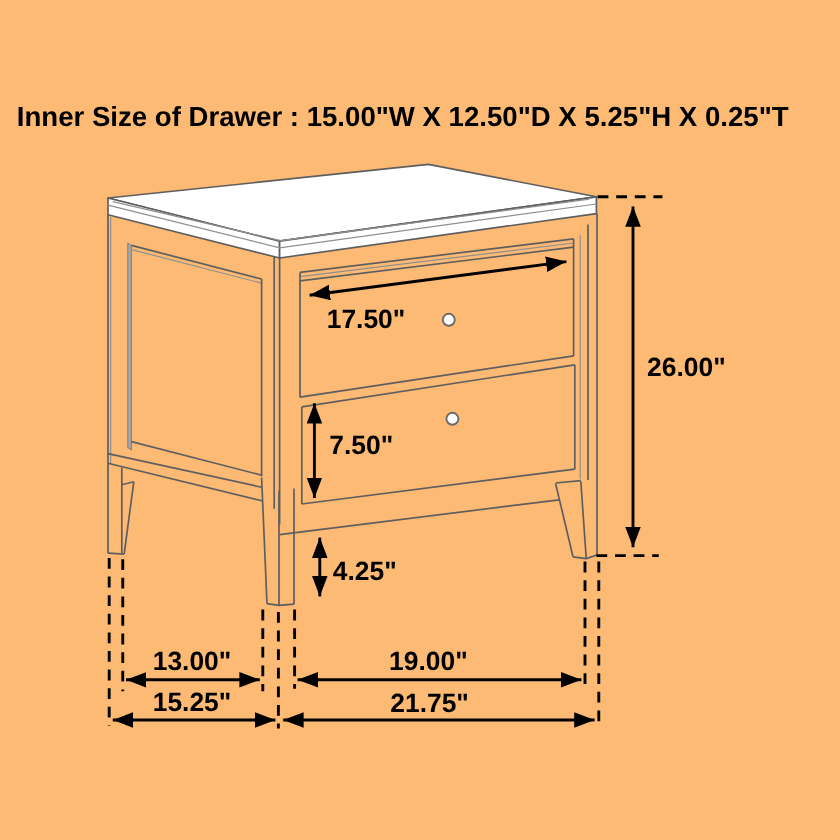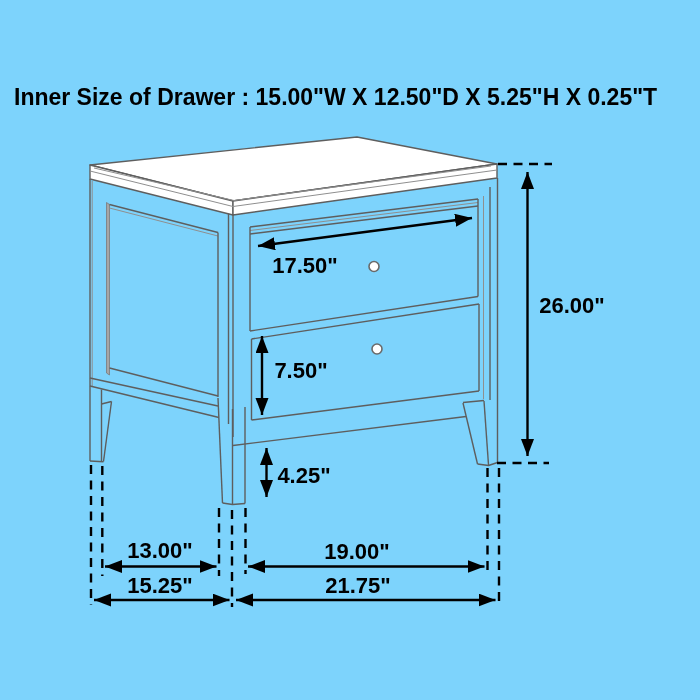--- a/index.html
+++ b/index.html
@@ -8,21 +8,21 @@
     width: 700px;
     height: 700px;
     background: #ffffff;
     overflow: hidden;
     font-family: "Liberation Sans", sans-serif;
   }
   #diagram-root {
     position: relative;
     width: 700px;
     height: 700px;
-    background: #7dd3fc;
+    background: #fdba74;
   }
   svg { display: block; }
   .furn {
     stroke: #5e5e5e;
     stroke-width: 1.4;
     fill: none;
     stroke-linejoin: round;
   }
   .furn-light {
     stroke: #8f8f8f;

